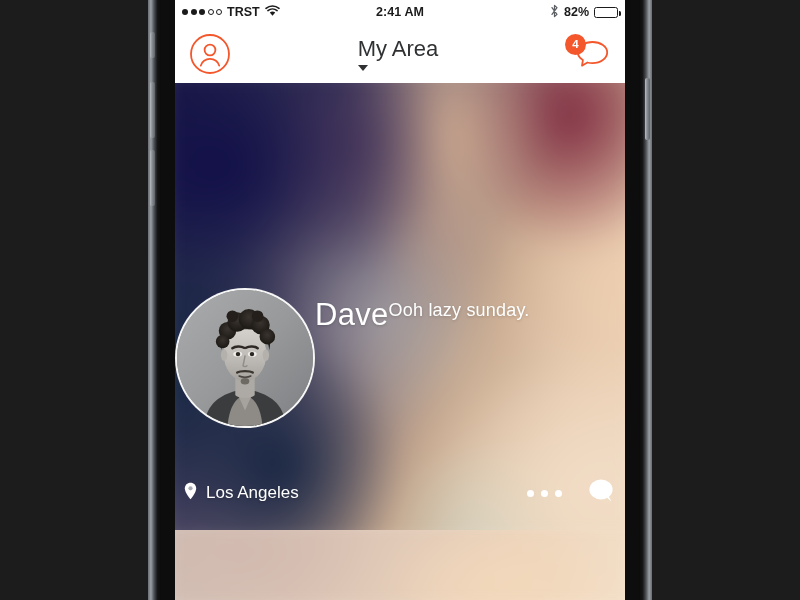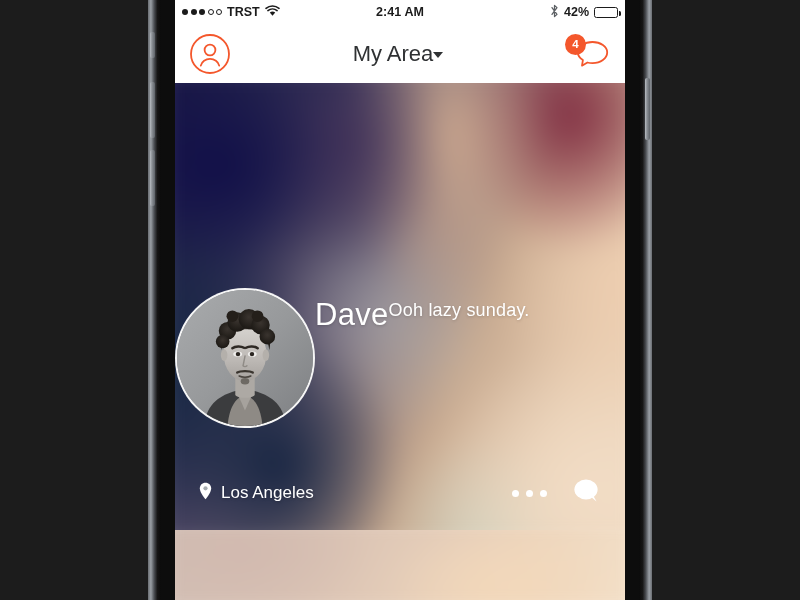--- a/index.html
+++ b/index.html
@@ -123,24 +123,25 @@
     height: 59px;
     background: #ffffff;
     display: flex;
     align-items: center;
     justify-content: space-between;
     padding: 0 14px;
     box-sizing: border-box;
   }
   .nav-title {
     display: flex;
-    align-items: center;
+    align-items: flex-start;
     font-size: 22px;
     color: #2f3133;
     font-weight: normal;
+    flex-direction: column;
   }
   .caret {
     width: 0; height: 0;
     border-left: 5px solid transparent;
     border-right: 5px solid transparent;
     border-top: 6px solid #2f3133;
     margin-top: 3px;
   }
   .avatar-btn { width: 42px; height: 42px; display: block; }
   .chat-btn { width: 46px; height: 40px; display: block; position: relative; }
@@ -219,21 +220,21 @@
     letter-spacing: .2px;
     text-shadow: 0 1px 3px rgba(0,0,0,0.18);
   }
   .card-footer {
     position: absolute;
     left: 0; right: 0;
     bottom: 22px;
     display: flex;
     align-items: center;
     justify-content: space-between;
-    padding: 0 24px;
+    padding: 0 9px;
     box-sizing: border-box;
   }
   .location {
     display: flex;
     align-items: center;
     gap: 9px;
     color: #ffffff;
     font-size: 17px;
     font-weight: 300;
     text-shadow: 0 1px 3px rgba(0,0,0,0.22);
@@ -299,21 +300,21 @@
           </svg>
         </span>
       </div>
       <div class="sb-center">2:41 AM</div>
       <div class="sb-right">
         <span class="bt-icon">
           <svg width="9" height="14" viewBox="0 0 9 14">
             <path d="M2 3.6 L7 10.4 L4.5 12.6 L4.5 1.4 L7 3.6 L2 10.4" stroke="#5b5f63" stroke-width="1.25" fill="none" stroke-linejoin="round" stroke-linecap="round"></path>
           </svg>
         </span>
-        <span class="batt-pct">42%</span>
+        <span class="batt-pct">82%</span>
         <span class="battery">
           <span class="fill" id="batt-fill" style="width: 42%;"></span>
         </span>
       </div>
     </div>
 
     <div class="nav-bar">
       <span class="avatar-btn">
         <svg viewBox="0 0 42 42" width="42" height="42">
           <circle cx="21" cy="21" r="19" fill="none" stroke="#f4572c" stroke-width="1.8"></circle>

